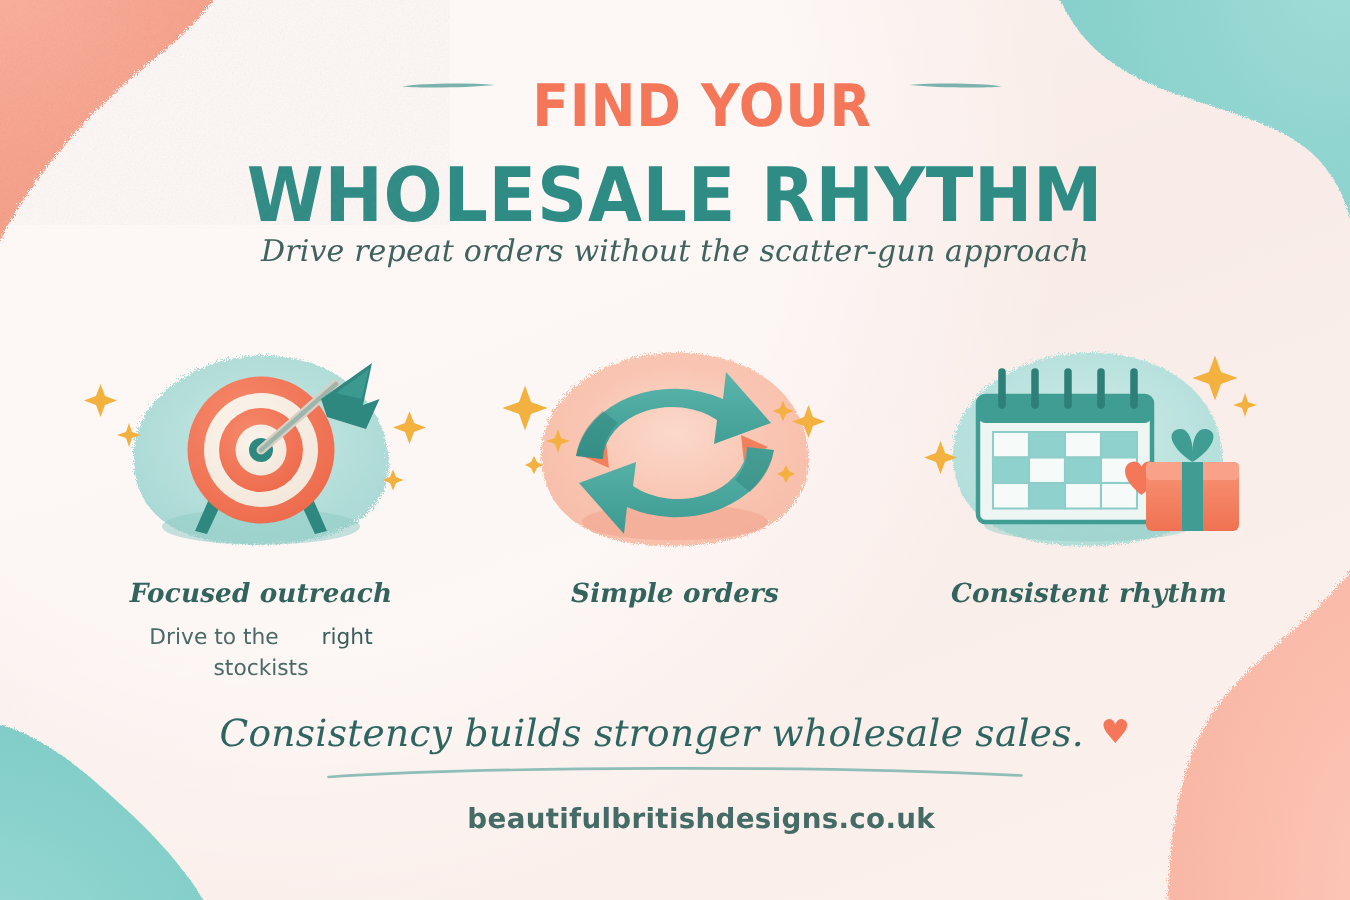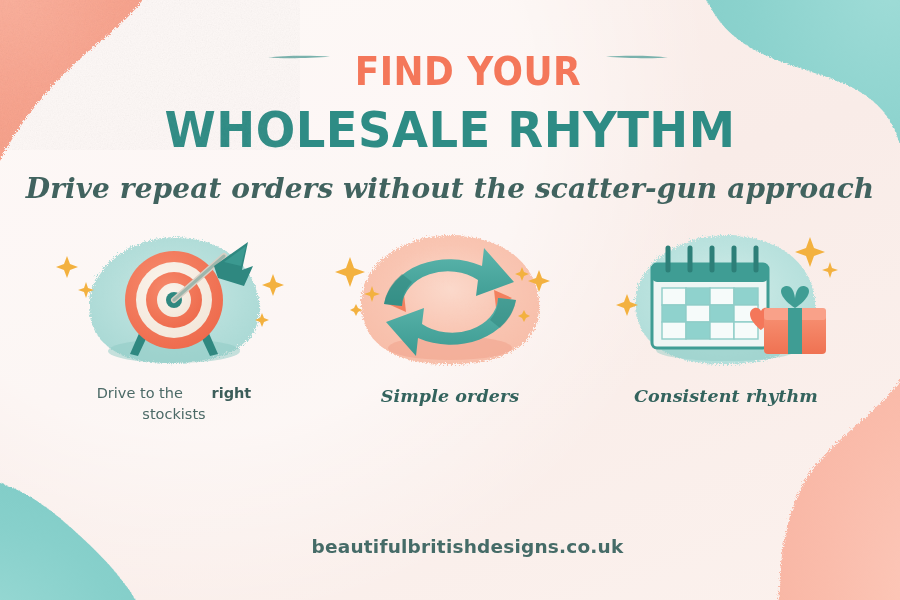--- a/index.html
+++ b/index.html
@@ -39,23 +39,22 @@
     transform:scaleX(.92);transform-origin:center;
   }
   .title{
     margin-top:7px;
     font-family:"DejaVu Sans", sans-serif;
     font-weight:700;font-size:50px;letter-spacing:.5px;
     color:#2e8c85;line-height:1;white-space:nowrap;
     transform:scaleX(.93);transform-origin:center;
   }
   .subtitle{
-    margin-top:17px;
     font-family:"DejaVu Serif", serif;
-    font-style:italic;font-weight:700;font-size:28px;
+    font-style:italic;font-weight:400;font-size:20px;
     color:#41635f;letter-spacing:.1px;
   }
   
   .cards{
     position:absolute;z-index:4;top:226px;left:0;right:0;
     display:flex;justify-content:center;align-items:flex-start;gap:24px;
   }
   .card{width:252px;text-align:center;}
   .art{position:relative;width:252px;height:148px;}
   .art svg{position:absolute;left:0;top:0;}
@@ -64,21 +63,21 @@
     font-family:"DejaVu Serif", serif;
     font-style:italic;font-weight:700;font-size:17.5px;
     color:#33635d;letter-spacing:.1px;
   }
   .c-body{
     margin-top:9px;
     font-family:"DejaVu Sans", sans-serif;
     font-size:14.5px;line-height:1.42;color:#4c6a67;
     padding:0 26px;
   }
-  .c-body b{font-weight:700;color:#3c5e5a;margin-left:24px;}
+  .c-body b{font-weight:400;color:#3c5e5a;margin-left:24px;}
   
   .tagline-wrap{position:absolute;z-index:4;left:0;right:0;top:474px;text-align:center;}
   .tagline{
     display:inline-flex;align-items:center;justify-content:center;gap:11px;
     font-family:"DejaVu Serif", serif;
     font-style:italic;font-weight:400;font-size:25px;
     color:#2f6560;letter-spacing:.2px;
   }
   .heart{color:#f4775a;font-style:normal;font-size:22px;line-height:1;}
   .divider{margin:6px auto 0;display:block;}
@@ -220,20 +219,21 @@
           <path d="M176,36 L198,20 L193,40 Z" fill="#3f9d94" opacity=".8"></path>
 
           <g fill="#f3b13f">
             <path d="M16,38 L19,30 L22,38 L30,41 L22,44 L19,52 L16,44 L8,41 Z"></path>
             <path d="M36,62 L38,56 L40,62 L46,64 L40,66 L38,72 L36,66 L30,64 Z"></path>
             <path d="M222,56 L225,48 L228,56 L236,59 L228,62 L225,70 L222,62 L214,59 Z"></path>
             <path d="M212,92 L214,87 L216,92 L221,94 L216,96 L214,101 L212,96 L207,94 Z"></path>
           </g>
         </svg>
       </div>
+      <div class="c-title">Focused outreach</div>
       <div class="c-body"><span>Drive to the </span><b>right</b><span> stockists</span></div>
     </div>
 
     <div class="card">
       <div class="art">
         <svg width="252" height="148" viewBox="0 0 252 148" aria-hidden="true">
           <defs>
             <radialGradient id="rBlob" cx="50%" cy="42%" r="64%">
               <stop offset="0%" stop-color="#fbd9cb"></stop>
               <stop offset="55%" stop-color="#f9c5b2"></stop>
@@ -335,20 +335,29 @@
             <path d="M206,22 L210,11 L214,22 L225,26 L214,30 L210,41 L206,30 L195,26 Z"></path>
             <path d="M228,42 L230,36 L232,42 L238,44 L232,46 L230,52 L228,46 L222,44 Z"></path>
             <path d="M24,76 L27,68 L30,76 L38,79 L30,82 L27,90 L24,82 L16,79 Z"></path>
           </g>
         </svg>
       </div>
       <div class="c-title">Consistent rhythm</div>
     </div>
   </div>
 
+  <div class="tagline-wrap">
+    <div class="tagline">
+      <span>Consistency builds stronger wholesale sales.</span>
+      <span class="heart">♥</span>
+    </div>
+    <svg class="divider" width="470" height="12" viewBox="0 0 470 12" aria-hidden="true">
+      <path d="M4,9 C110,2 330,1 466,8" fill="none" stroke="#8fbdb8" stroke-width="1.8" stroke-linecap="round"></path>
+    </svg>
+  </div>
 
   <div class="footer">beautifulbritishdesigns.co.uk</div>
 
   <svg class="grain" aria-hidden="true">
     <filter id="grainF">
         <feTurbulence type="fractalNoise" baseFrequency="0.82" numOctaves="4" stitchTiles="stitch"></feTurbulence>
       <feColorMatrix type="saturate" values="0"></feColorMatrix>
       <feComponentTransfer>
           <feFuncA type="linear" slope="0.22"></feFuncA>
         </feComponentTransfer>

